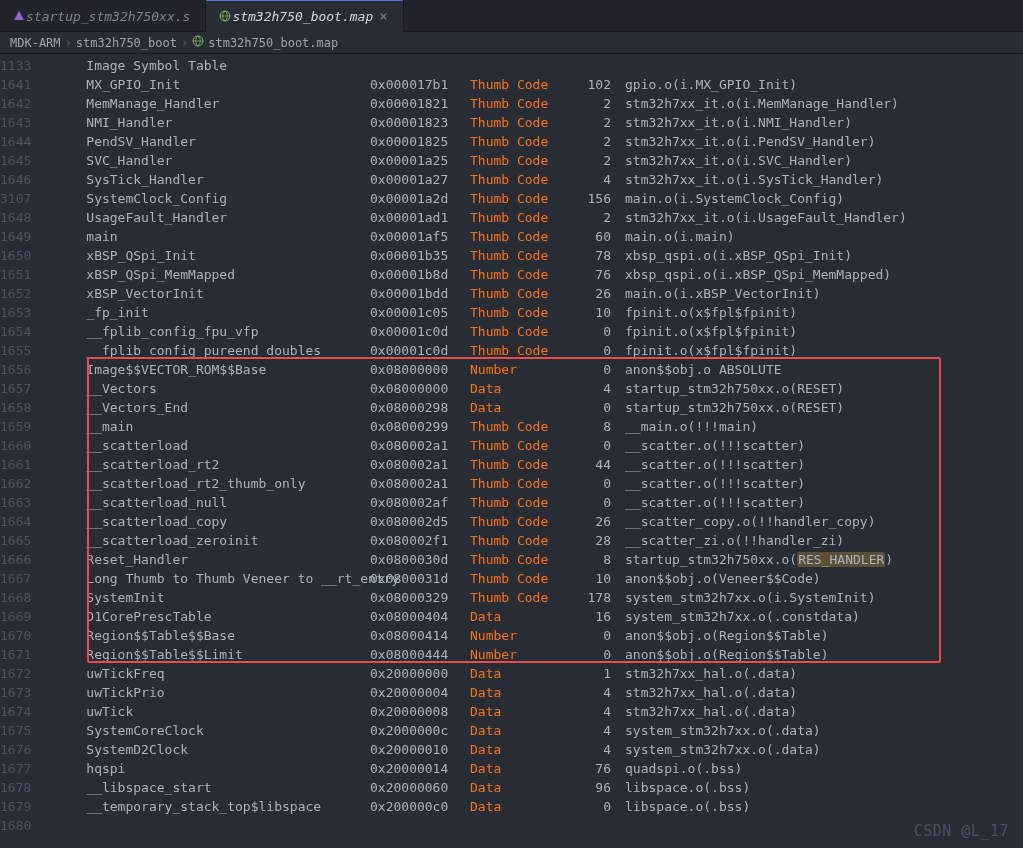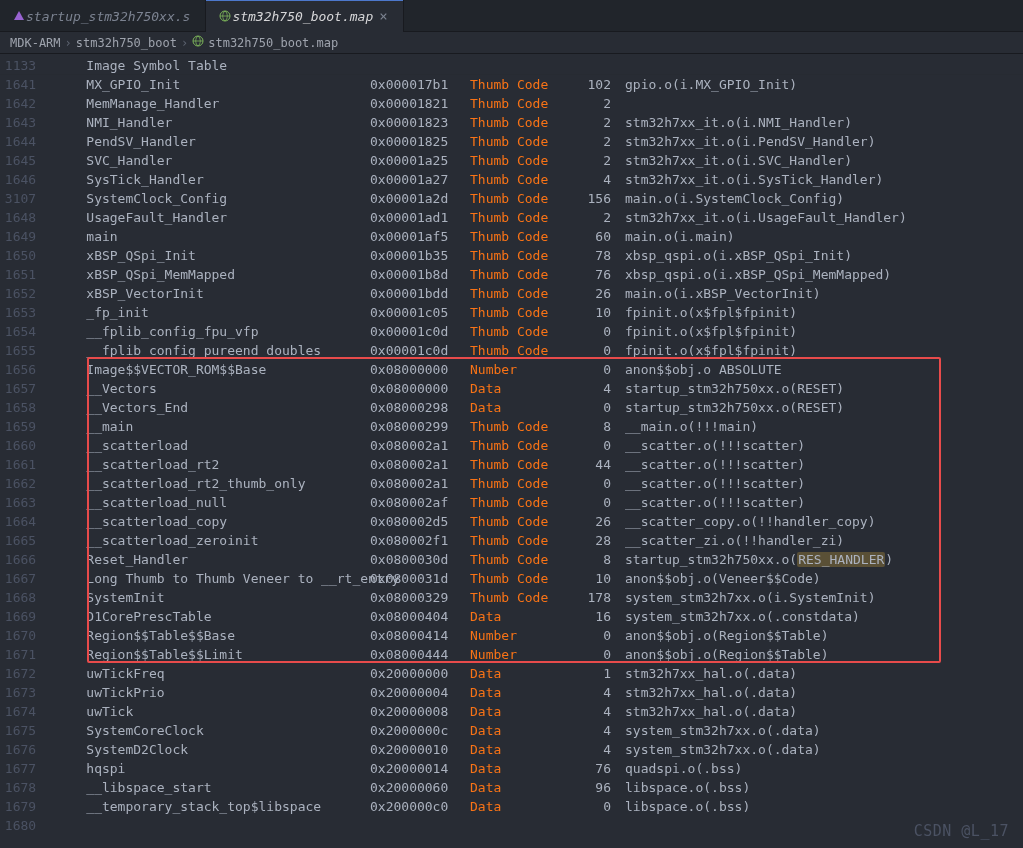--- a/index.html
+++ b/index.html
@@ -24,21 +24,21 @@
   .tab .map-icon { color:#7cb45a;}
   .breadcrumbs {
     display:flex; align-items:center; gap:4px;
     height:22px; padding:0 10px; background:#282c34;
     border-bottom:1px solid #181a1f; font-size:12px; color:#9ea3ad;
   }
   .breadcrumbs .sep { color:#5c6370; }
   .breadcrumbs .bc-icon { color:#7cb45a; }
   .editor { display:flex; height:794px; background:#282c34; position:relative;}
   .gutter {
-    width:55px; text-align:center; color:#4b5263;
+    width:55px; text-align:left; color:#4b5263;
     padding-top:2px; user-select:none; line-height:19px;
   }
   .gutter div { padding-right:14px; height:19px;}
   .code-area { flex:1; padding-top:2px; position:relative;}
   .code-line { height:19px; line-height:19px; white-space:pre; color:#a6accd;}
   .sticky { color:#abb2bf; }
   .sticky-line{border-bottom:1px solid #181a1f10;}
   .row { display:flex; height:19px; line-height:19px;}
   .c-sym { width:315px; white-space:pre; color:#abb2bf;}
   .c-addr{ width:100px; color:#abb2bf;}
@@ -168,20 +168,21 @@
           <span class="c-addr">0x000017b1</span>
           <span class="c-type">Thumb Code</span>
           <span class="c-size">102</span>
           <span class="c-obj">gpio.o(i.MX_GPIO_Init)</span>
         </div>
         <div class="row">
           <span class="c-sym">    MemManage_Handler</span>
           <span class="c-addr">0x00001821</span>
           <span class="c-type">Thumb Code</span>
           <span class="c-size">2</span>
+          <span class="c-obj">stm32h7xx_it.o(i.MemManage_Handler)</span>
         </div>
         <div class="row">
           <span class="c-sym">    NMI_Handler</span>
           <span class="c-addr">0x00001823</span>
           <span class="c-type">Thumb Code</span>
           <span class="c-size">2</span>
           <span class="c-obj">stm32h7xx_it.o(i.NMI_Handler)</span>
         </div>
         <div class="row">
           <span class="c-sym">    PendSV_Handler</span>

